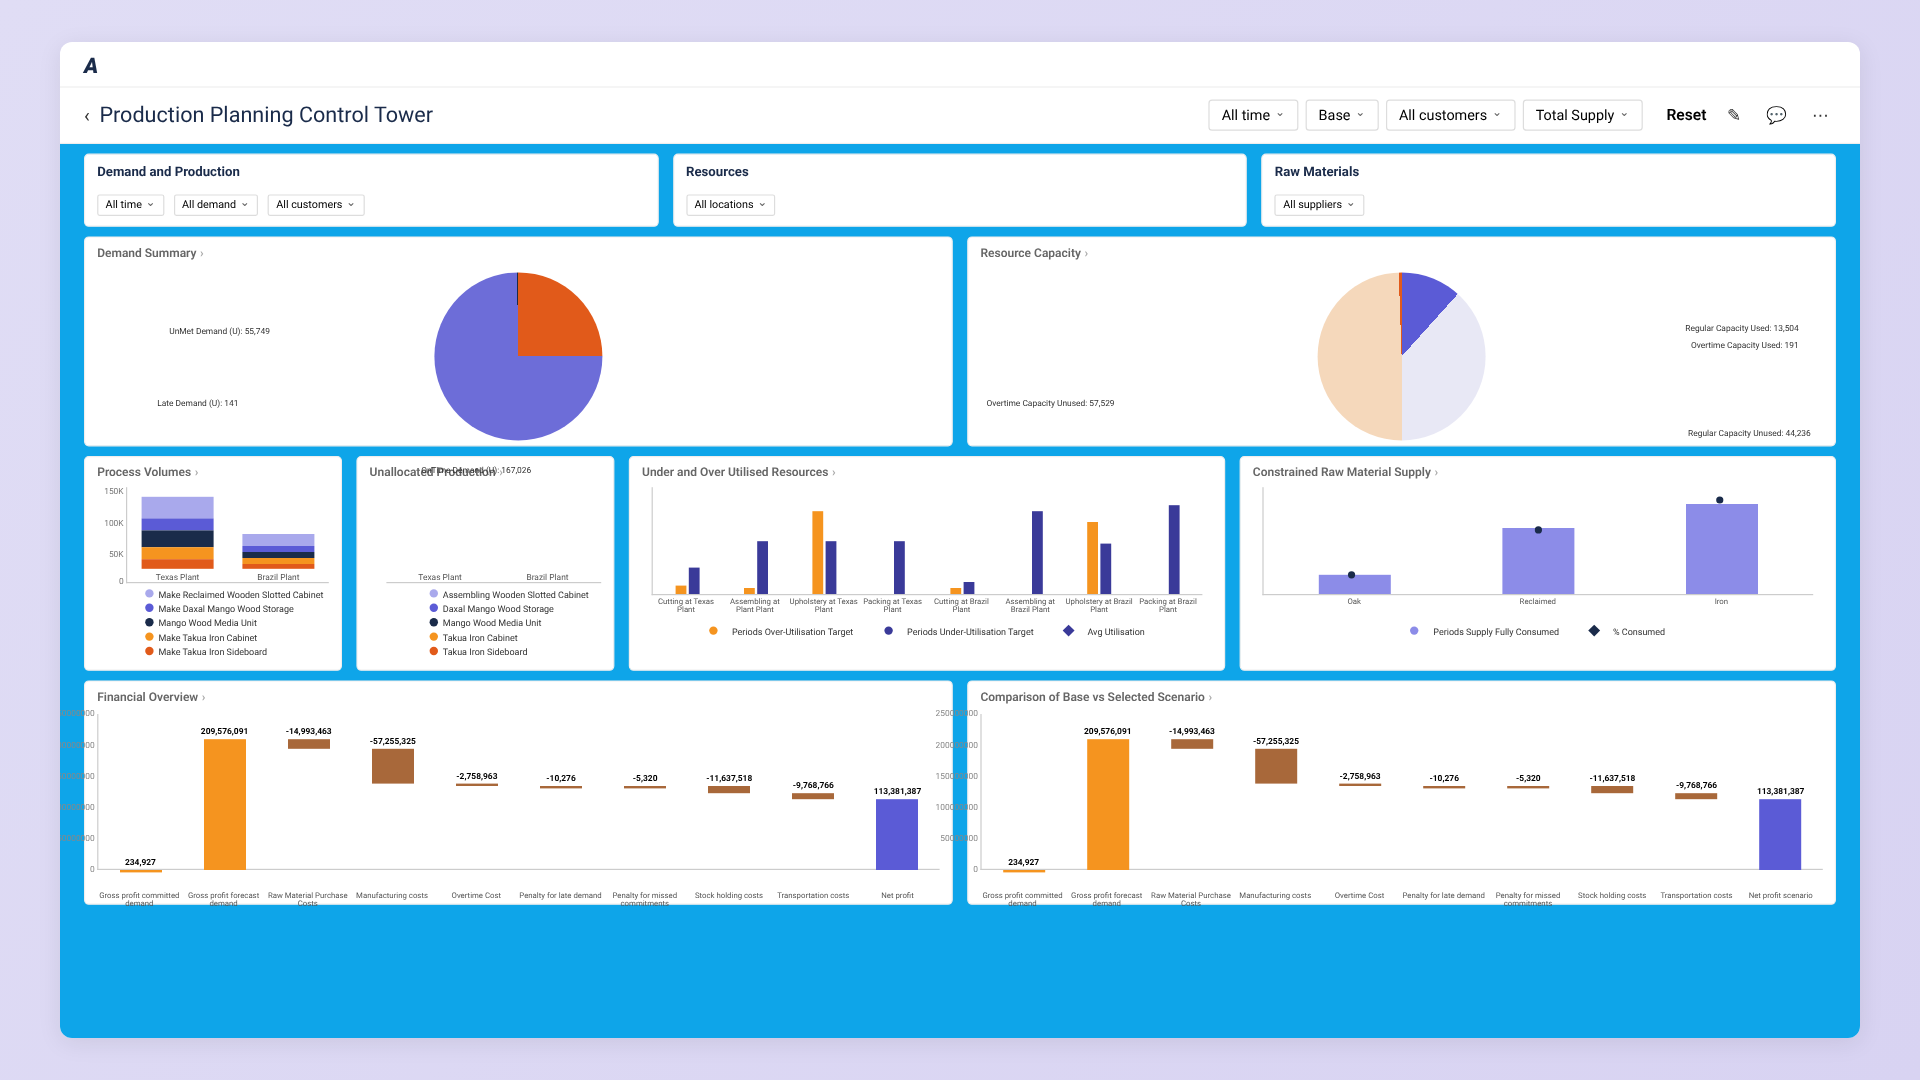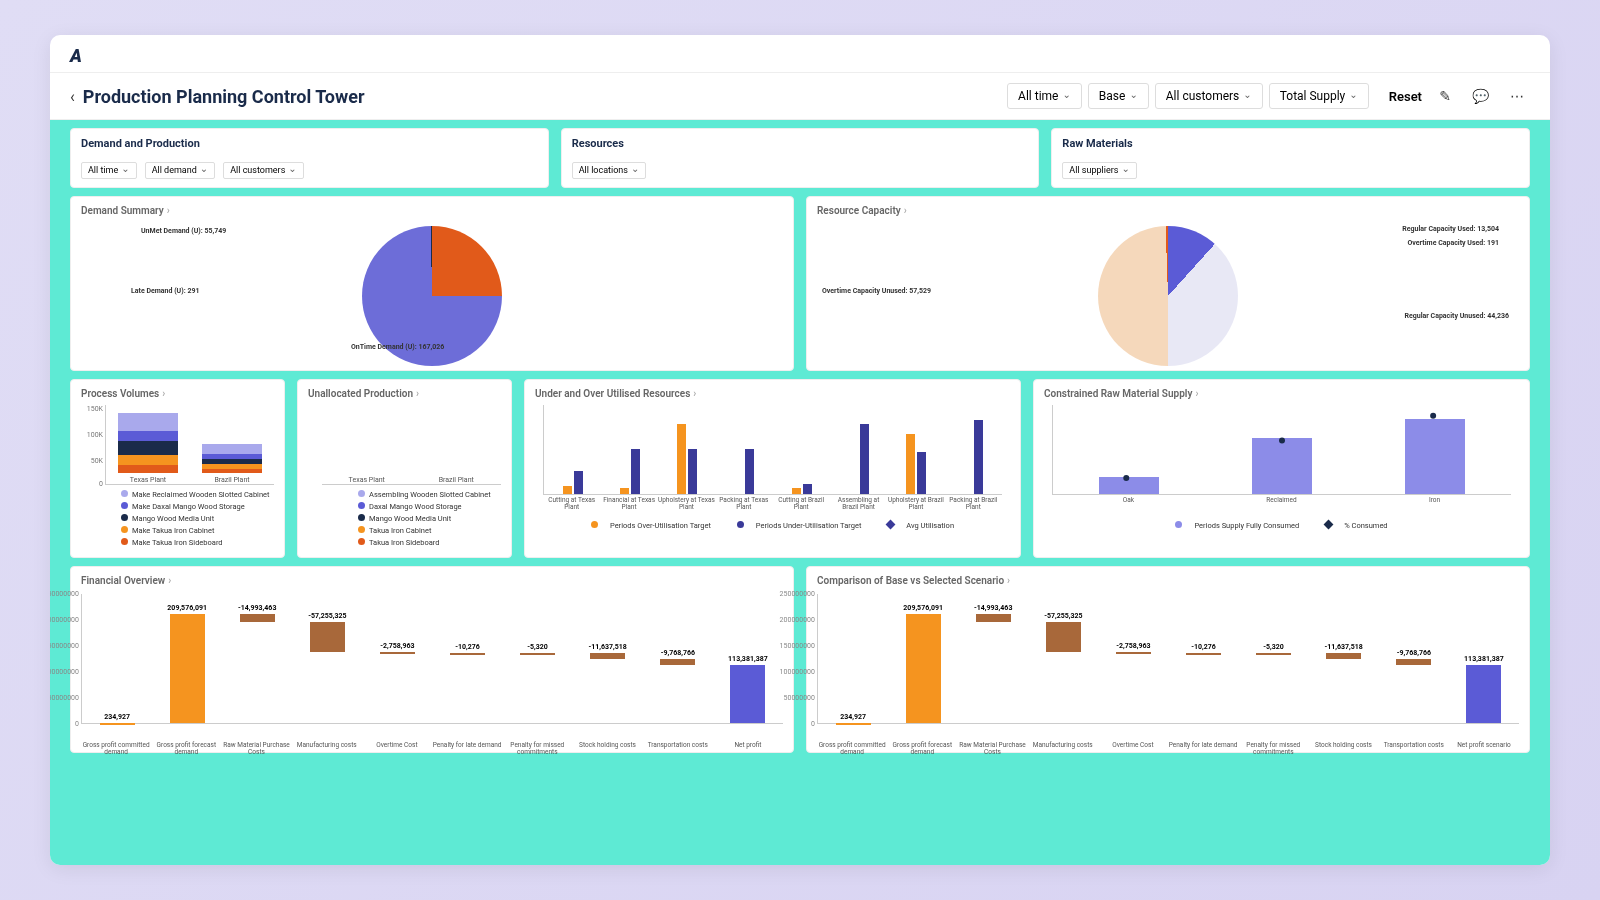--- a/index.html
+++ b/index.html
@@ -2,37 +2,37 @@
 <html><head>
 <meta charset="utf-8">
 <style>
 * { box-sizing: border-box; margin: 0; padding: 0; }
 body { font-family: -apple-system, BlinkMacSystemFont, "Segoe UI", Roboto, sans-serif; background: linear-gradient(135deg, #e0ddf5 0%, #d8d3f2 100%); width: 1600px; height: 900px; overflow: hidden; }
 .window { background: #fff; border-radius: 10px; margin: 35px 50px; height: 830px; overflow: hidden; display: flex; flex-direction: column; box-shadow: 0 4px 20px rgba(0,0,0,.08); }
 .topbar { padding: 10px 20px 6px; border-bottom: 1px solid #eee; }
 .logo { font-weight: 900; font-size: 18px; color: #1a2b4a; font-style: italic; }
 .titlebar { display: flex; align-items: center; padding: 10px 20px; border-bottom: 1px solid #eee; }
 .back-chev { font-size: 16px; margin-right: 8px; color: #333; cursor: pointer; }
-.page-title { font-size: 18px; font-weight: 700; color: #1a2b4a; }
+.page-title { font-size: 18px; font-weight: 400; color: #1a2b4a; }
 .spacer { flex: 1; }
 .filter-drop { border: 1px solid #ddd; border-radius: 3px; padding: 5px 10px; font-size: 12px; margin-left: 6px; cursor: pointer; background: #fff; display: inline-flex; align-items: center; gap: 4px; }
 .chev-down::after { content: "⌄"; font-size: 10px; color: #666; position: relative; top: -2px; }
 .reset-link { font-size: 13px; font-weight: 600; margin-left: 20px; cursor: pointer; }
 .icon-btn { width: 26px; height: 26px; display: inline-flex; align-items: center; justify-content: center; margin-left: 10px; cursor: pointer; font-size: 14px; color: #333; }
 .run-bar { padding: 6px 20px; text-align: right; }
 .run-btn { background: #1a2b4a; color: #fff; border: none; padding: 6px 24px; font-size: 11px; border-radius: 3px; cursor: pointer; }
-.content { flex: 1; overflow-y: auto; padding: 0 20px 20px; background: #5eead4; }
+.content { flex: 1; overflow-y: auto; padding: 0 20px 20px; background: #0ea5e9; }
 .row { display: flex; gap: 12px; margin-top: 8px; }
 .card { background: #fff; border: 1px solid #eee; border-radius: 4px; padding: 8px 10px; }
 .panel-head { font-size: 11px; font-weight: 700; color: #1a2b4a; margin-bottom: 8px; }
 .mini-drop { border: 1px solid #ddd; border-radius: 2px; padding: 2px 6px; font-size: 9px; margin-right: 4px; cursor: pointer; display: inline-flex; align-items: center; gap: 3px; }
 .chart-title { font-size: 10px; font-weight: 600; color: #666; margin-bottom: 6px; cursor: pointer; }
 .chart-title::after { content: "›"; color: #aaa; margin-left: 3px; }
 .pie { position: relative; width: 140px; height: 140px; border-radius: 50%; margin: 10px auto; }
-.lbl { position: absolute; font-size: 7px; color: #333; white-space: nowrap; font-weight: 700; }
+.lbl { position: absolute; font-size: 7px; color: #333; white-space: nowrap; font-weight: 400; margin-top: 44px; }
 .legend-list { font-size: 7.5px; color: #333; line-height: 1.6; margin-top: 4px; }
 .leg-dot { display: inline-block; width: 7px; height: 7px; border-radius: 50%; margin-right: 4px; }
 .bar-chart { position: relative; height: 80px; display: flex; align-items: flex-end; justify-content: space-around; border-left: 1px solid #ccc; border-bottom: 1px solid #ccc; }
 .stack { width: 60px; display: flex; flex-direction: column-reverse; }
 .seg { width: 100%; }
 .xname { font-size: 7px; text-align: center; margin-top: 3px; color: #555; }
 .ylab { position: absolute; font-size: 7px; color: #777; right: 100%; margin-right: 3px; }
 .grouped-chart { position: relative; height: 110px; margin: 6px 8px 0; }
 .grp-area { display: flex; height: 90px; border-left: 1px solid #ccc; border-bottom: 1px solid #ccc; }
 .grp { flex: 1; display: flex; align-items: flex-end; justify-content: center; gap: 2px; }
@@ -89,21 +89,21 @@
         <div class="panel-head">Raw Materials</div>
         <span class="mini-drop chev-down">All suppliers</span>
       </div>
     </div>
 
     <div class="row">
       <div class="card" style="flex:1; position:relative; height:175px">
         <div class="chart-title">Demand Summary</div>
         <div class="pie" style="background: conic-gradient(#e15a1a 0deg 90deg, #6d6dd8 90deg 359deg, #1a2b4a 359deg 360deg);"></div>
         <span class="lbl" style="top:30px; left:70px">UnMet Demand (U): 55,749</span>
-        <span class="lbl" style="top:90px; left:60px">Late Demand (U): 291</span>
+        <span class="lbl" style="top:90px; left:60px">Late Demand (U): 141</span>
         <span class="lbl" style="top:146px; left:280px">OnTime Demand (U): 167,026</span>
       </div>
       <div class="card" style="flex:1; position:relative; height:175px">
         <div class="chart-title">Resource Capacity</div>
         <div class="pie" style="background: conic-gradient(#5b5bd6 0deg 42deg, #e8e8f5 42deg 180deg, #f5d8bb 180deg 358deg, #e15a1a 358deg 360deg);"></div>
         <span class="lbl" style="top:28px; right:30px">Regular Capacity Used: 13,504</span>
         <span class="lbl" style="top:42px; right:30px">Overtime Capacity Used: 191</span>
         <span class="lbl" style="top:90px; left:15px">Overtime Capacity Unused: 57,529</span>
         <span class="lbl" style="top:115px; right:20px">Regular Capacity Unused: 44,236</span>
       </div>
@@ -204,21 +204,21 @@
             <div class="grp">
                 <div class="gbar" style="height:0%;background:#f5941f"></div>
                 <div class="gbar" style="height:83%;background:#3a3a99"></div>
               </div>
             <svg class="line-overlay">
                 <polyline points="6%,56% 18%,62% 31%,5% 44%,68% 56%,72% 69%,60% 81%,15% 94%,75%" fill="none" stroke="#3a3a99" stroke-width="1.5"></polyline>
               </svg>
           </div>
           <div style="display:flex">
             <div class="gname" style="flex:1">Cutting at Texas Plant</div>
-            <div class="gname" style="flex:1">Financial at Texas Plant</div>
+            <div class="gname" style="flex:1">Assembling at Plant Plant</div>
             <div class="gname" style="flex:1">Upholstery at Texas Plant</div>
             <div class="gname" style="flex:1">Packing at Texas Plant</div>
             <div class="gname" style="flex:1">Cutting at Brazil Plant</div>
             <div class="gname" style="flex:1">Assembling at Brazil Plant</div>
             <div class="gname" style="flex:1">Upholstery at Brazil Plant</div>
             <div class="gname" style="flex:1">Packing at Brazil Plant</div>
           </div>
         </div>
         <div class="inline-legend">
           <span><span class="leg-dot" style="background:#f5941f"></span><span>Periods Over-Utilisation Target</span></span>

